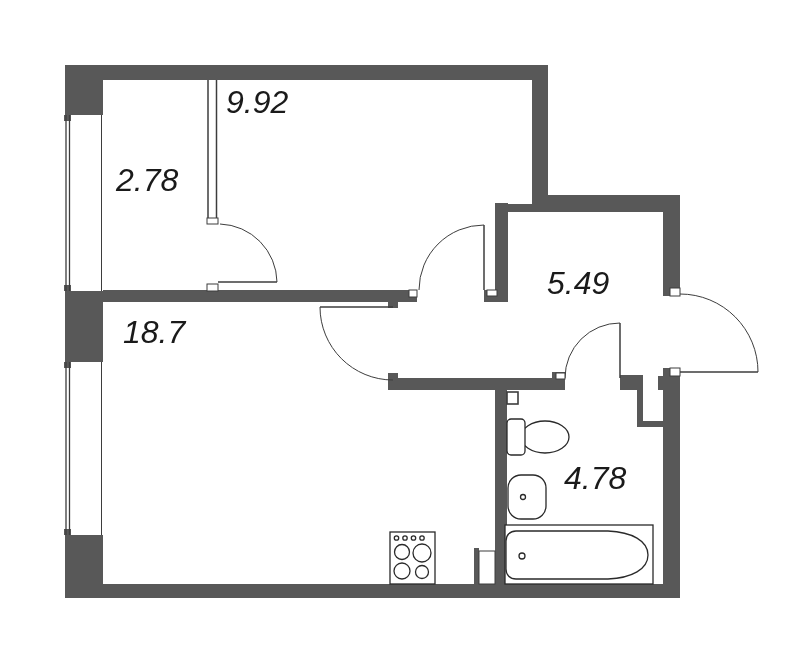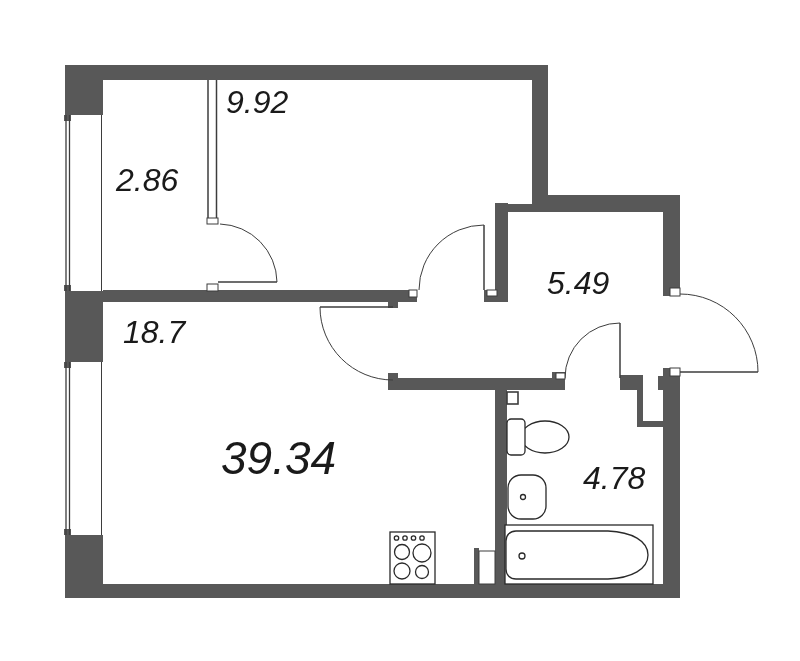--- a/index.html
+++ b/index.html
@@ -131,23 +131,22 @@
         <circle cx="402" cy="552" r="7.5" fill="none"></circle>
         <circle cx="422" cy="553" r="9" fill="none"></circle>
         <circle cx="402" cy="571" r="8" fill="none"></circle>
         <circle cx="422" cy="572" r="6.5" fill="none"></circle>
       </g>
     </g>
   </svg>
 
   <div class="room-label" style="left:226px;top:86px;">9.92</div>
 
-  <div class="room-label" style="left:116px;top:164px;">2.86</div>
+  <div class="room-label" style="left:116px;top:164px;">2.78</div>
 
   <div class="room-label" style="left:123px;top:316px;">18.7</div>
 
   <div class="room-label" style="left:547px;top:267px;">5.49</div>
 
-  <div class="room-label" style="left:583px;top:462px;">4.78</div>
+  <div class="room-label" style="left:564px;top:462px;">4.78</div>
 
-  <div class="room-label total-label" style="left:221px;top:435px;">39.34</div>
 
 </div>
 
 </body></html>

